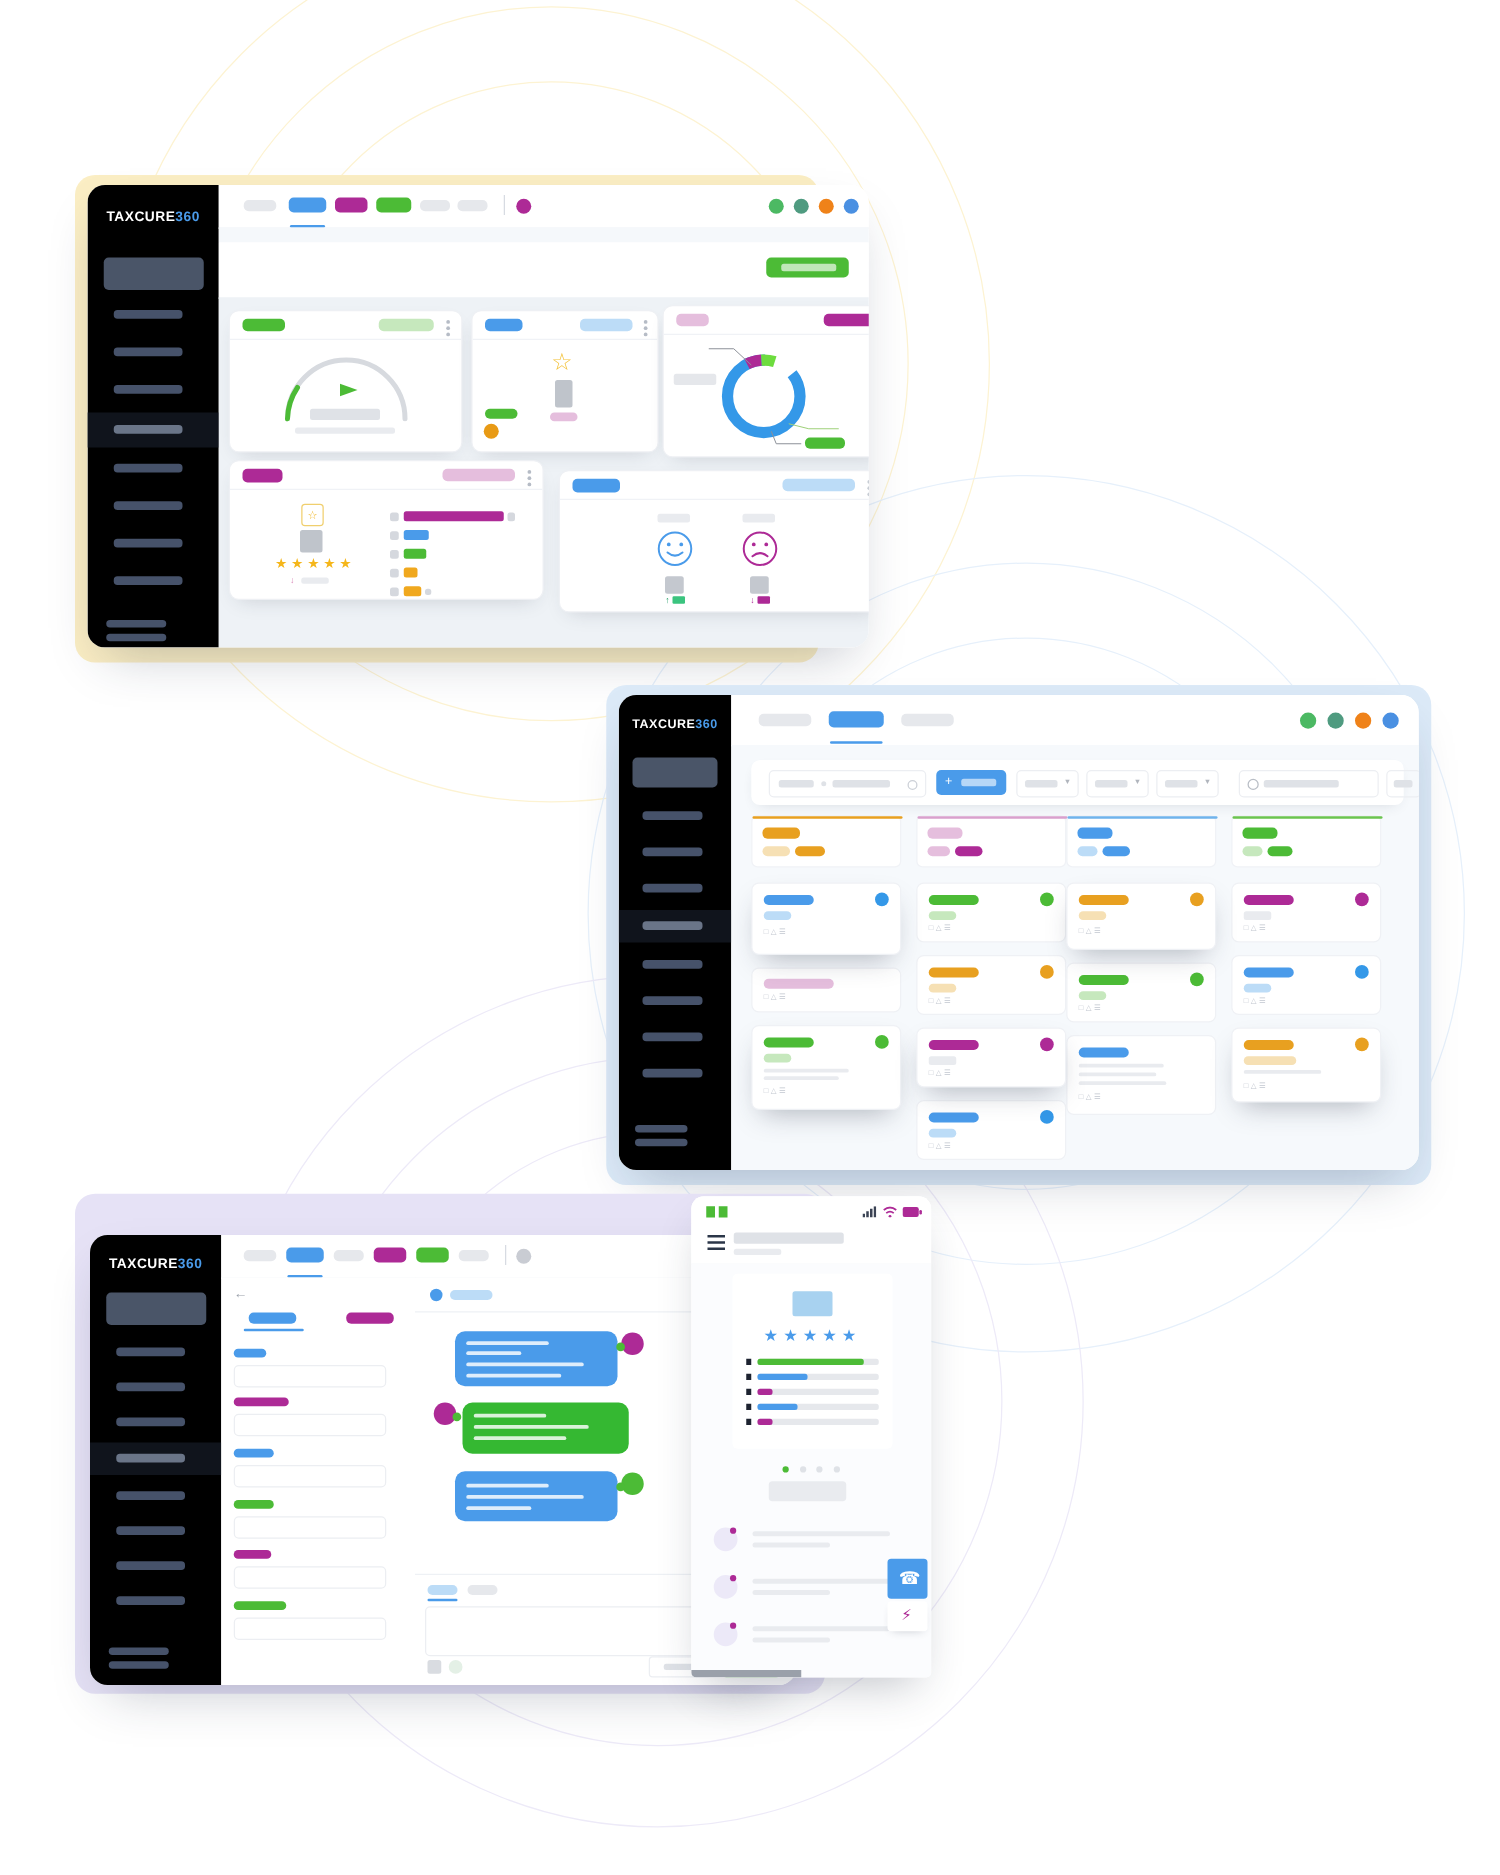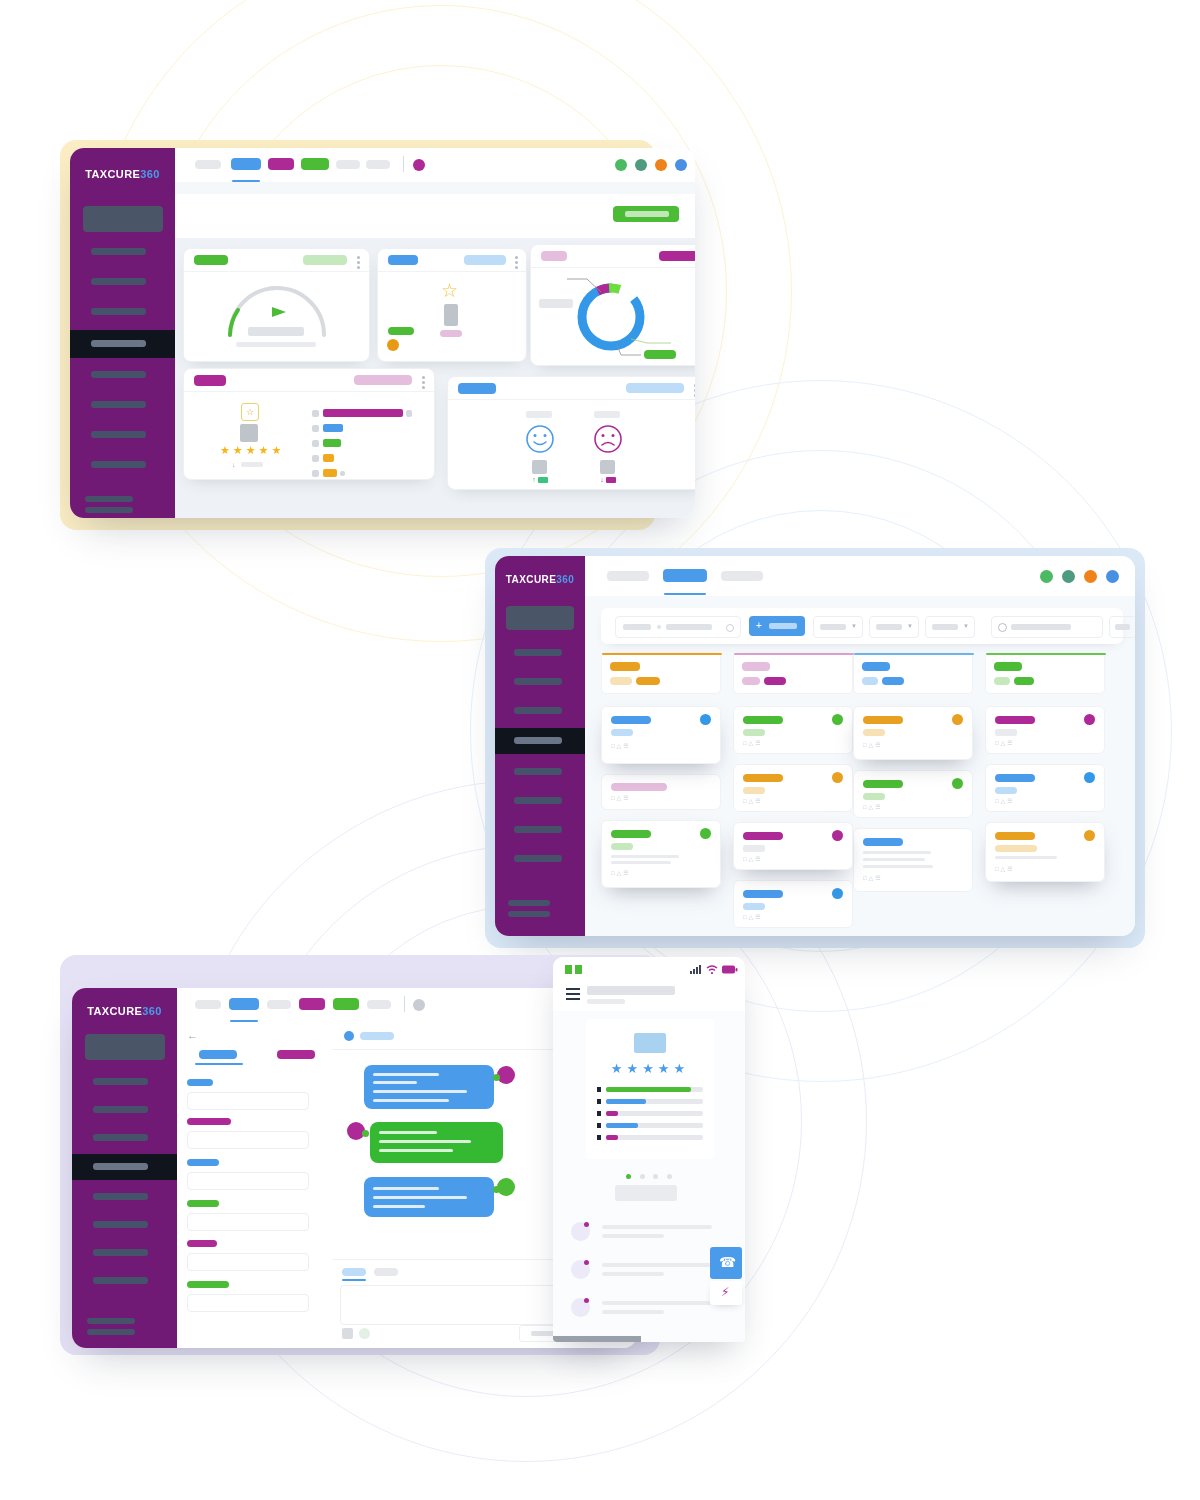--- a/index.html
+++ b/index.html
@@ -15,21 +15,21 @@
   .ring{position:absolute;border-radius:50%;border:1.4px solid;pointer-events:none;}
   .r-yellow{border-color:#fdf3d2;}
   .r-blue{border-color:#e6f0fb;}
   .r-purple{border-color:#edeaf8;}
 
   
   .win{position:absolute;border-radius:14px;overflow:hidden;background:#fff;
        box-shadow:0 18px 40px -14px rgba(33,44,70,.28);}
   .shadowplate{position:absolute;border-radius:16px;}
 
-  .sidebar{position:absolute;left:0;top:0;bottom:0;background:#701a75;}
+  .sidebar{position:absolute;left:0;top:0;bottom:0;background:#000000;}
   .sb-logo{color:#fff;text-align:center;letter-spacing:.4px;}
   .sb-logo .t360{color:#4a9bea;}
   .sb-search{background:#4a5568;border-radius:4px;}
   .sb-item{background:#46526a;border-radius:3px;}
   .sb-active{position:absolute;left:0;right:0;background:#10141c;}
 
   .topbar{position:absolute;top:0;background:#fff;border-bottom:1px solid #eef1f5;}
   .pill{border-radius:4px;display:inline-block;}
   .pill-grey{background:#e6e8ec;}
   .pill-blue{background:#4a9bea;}

